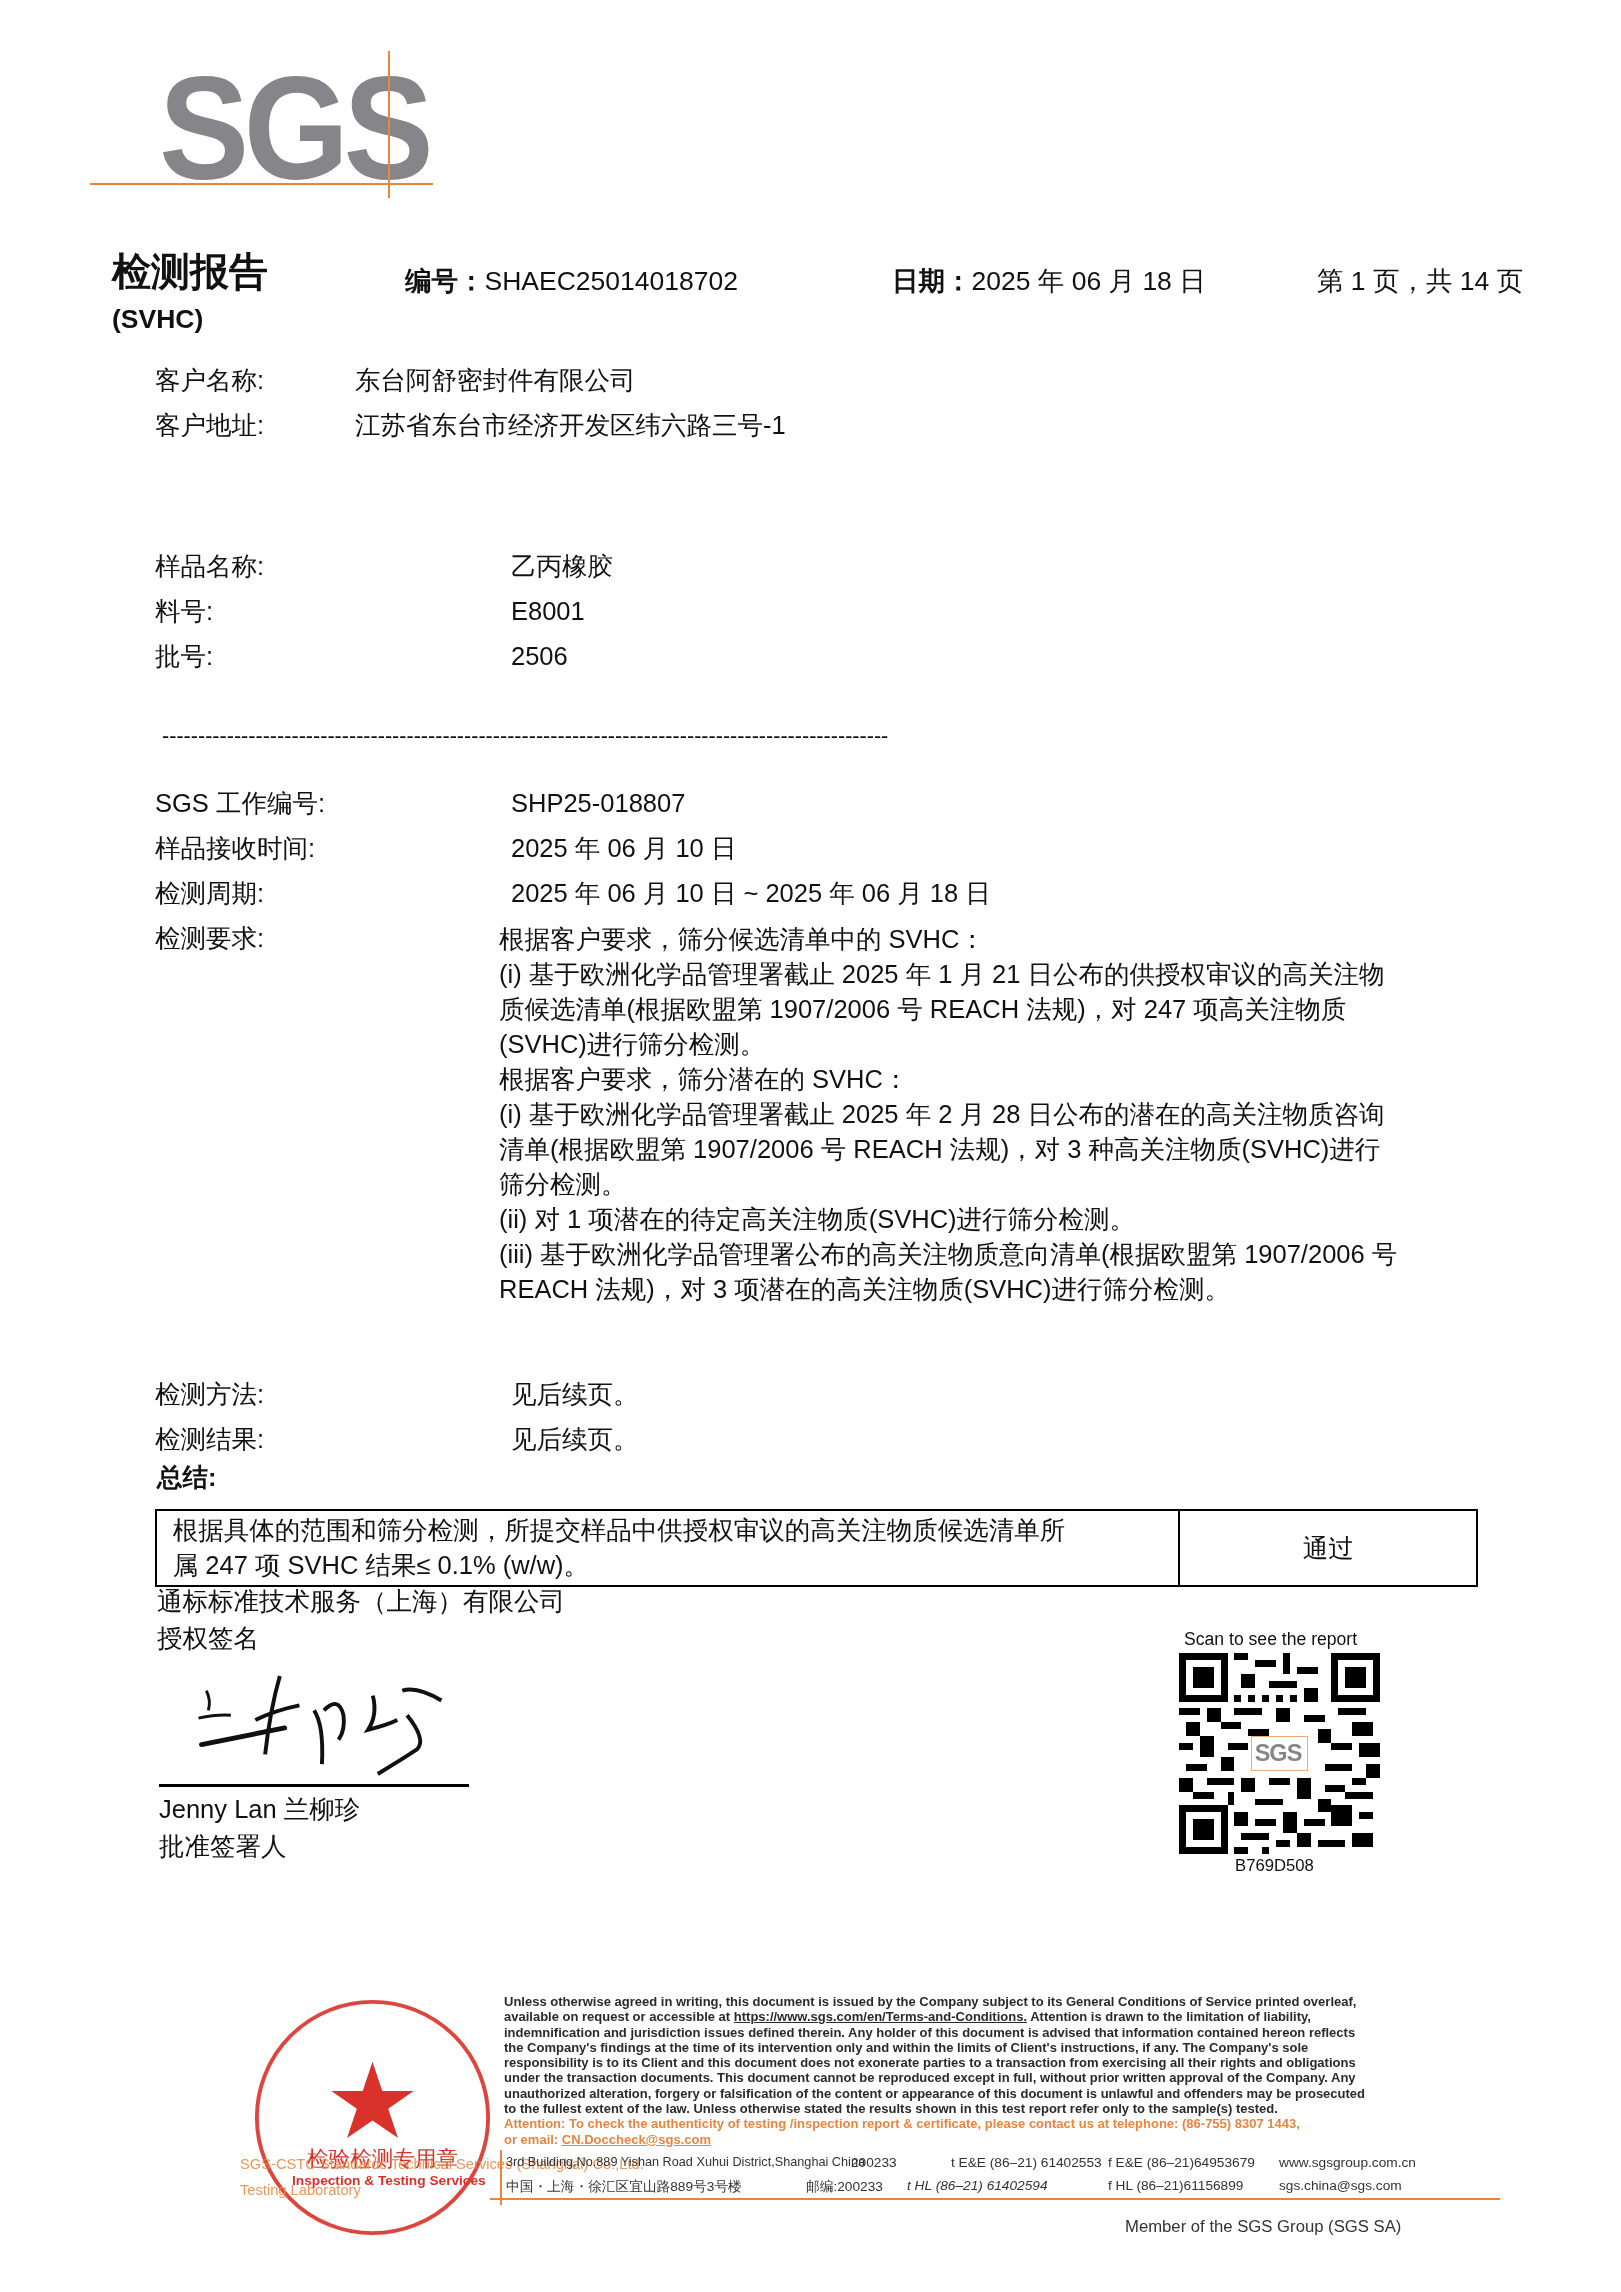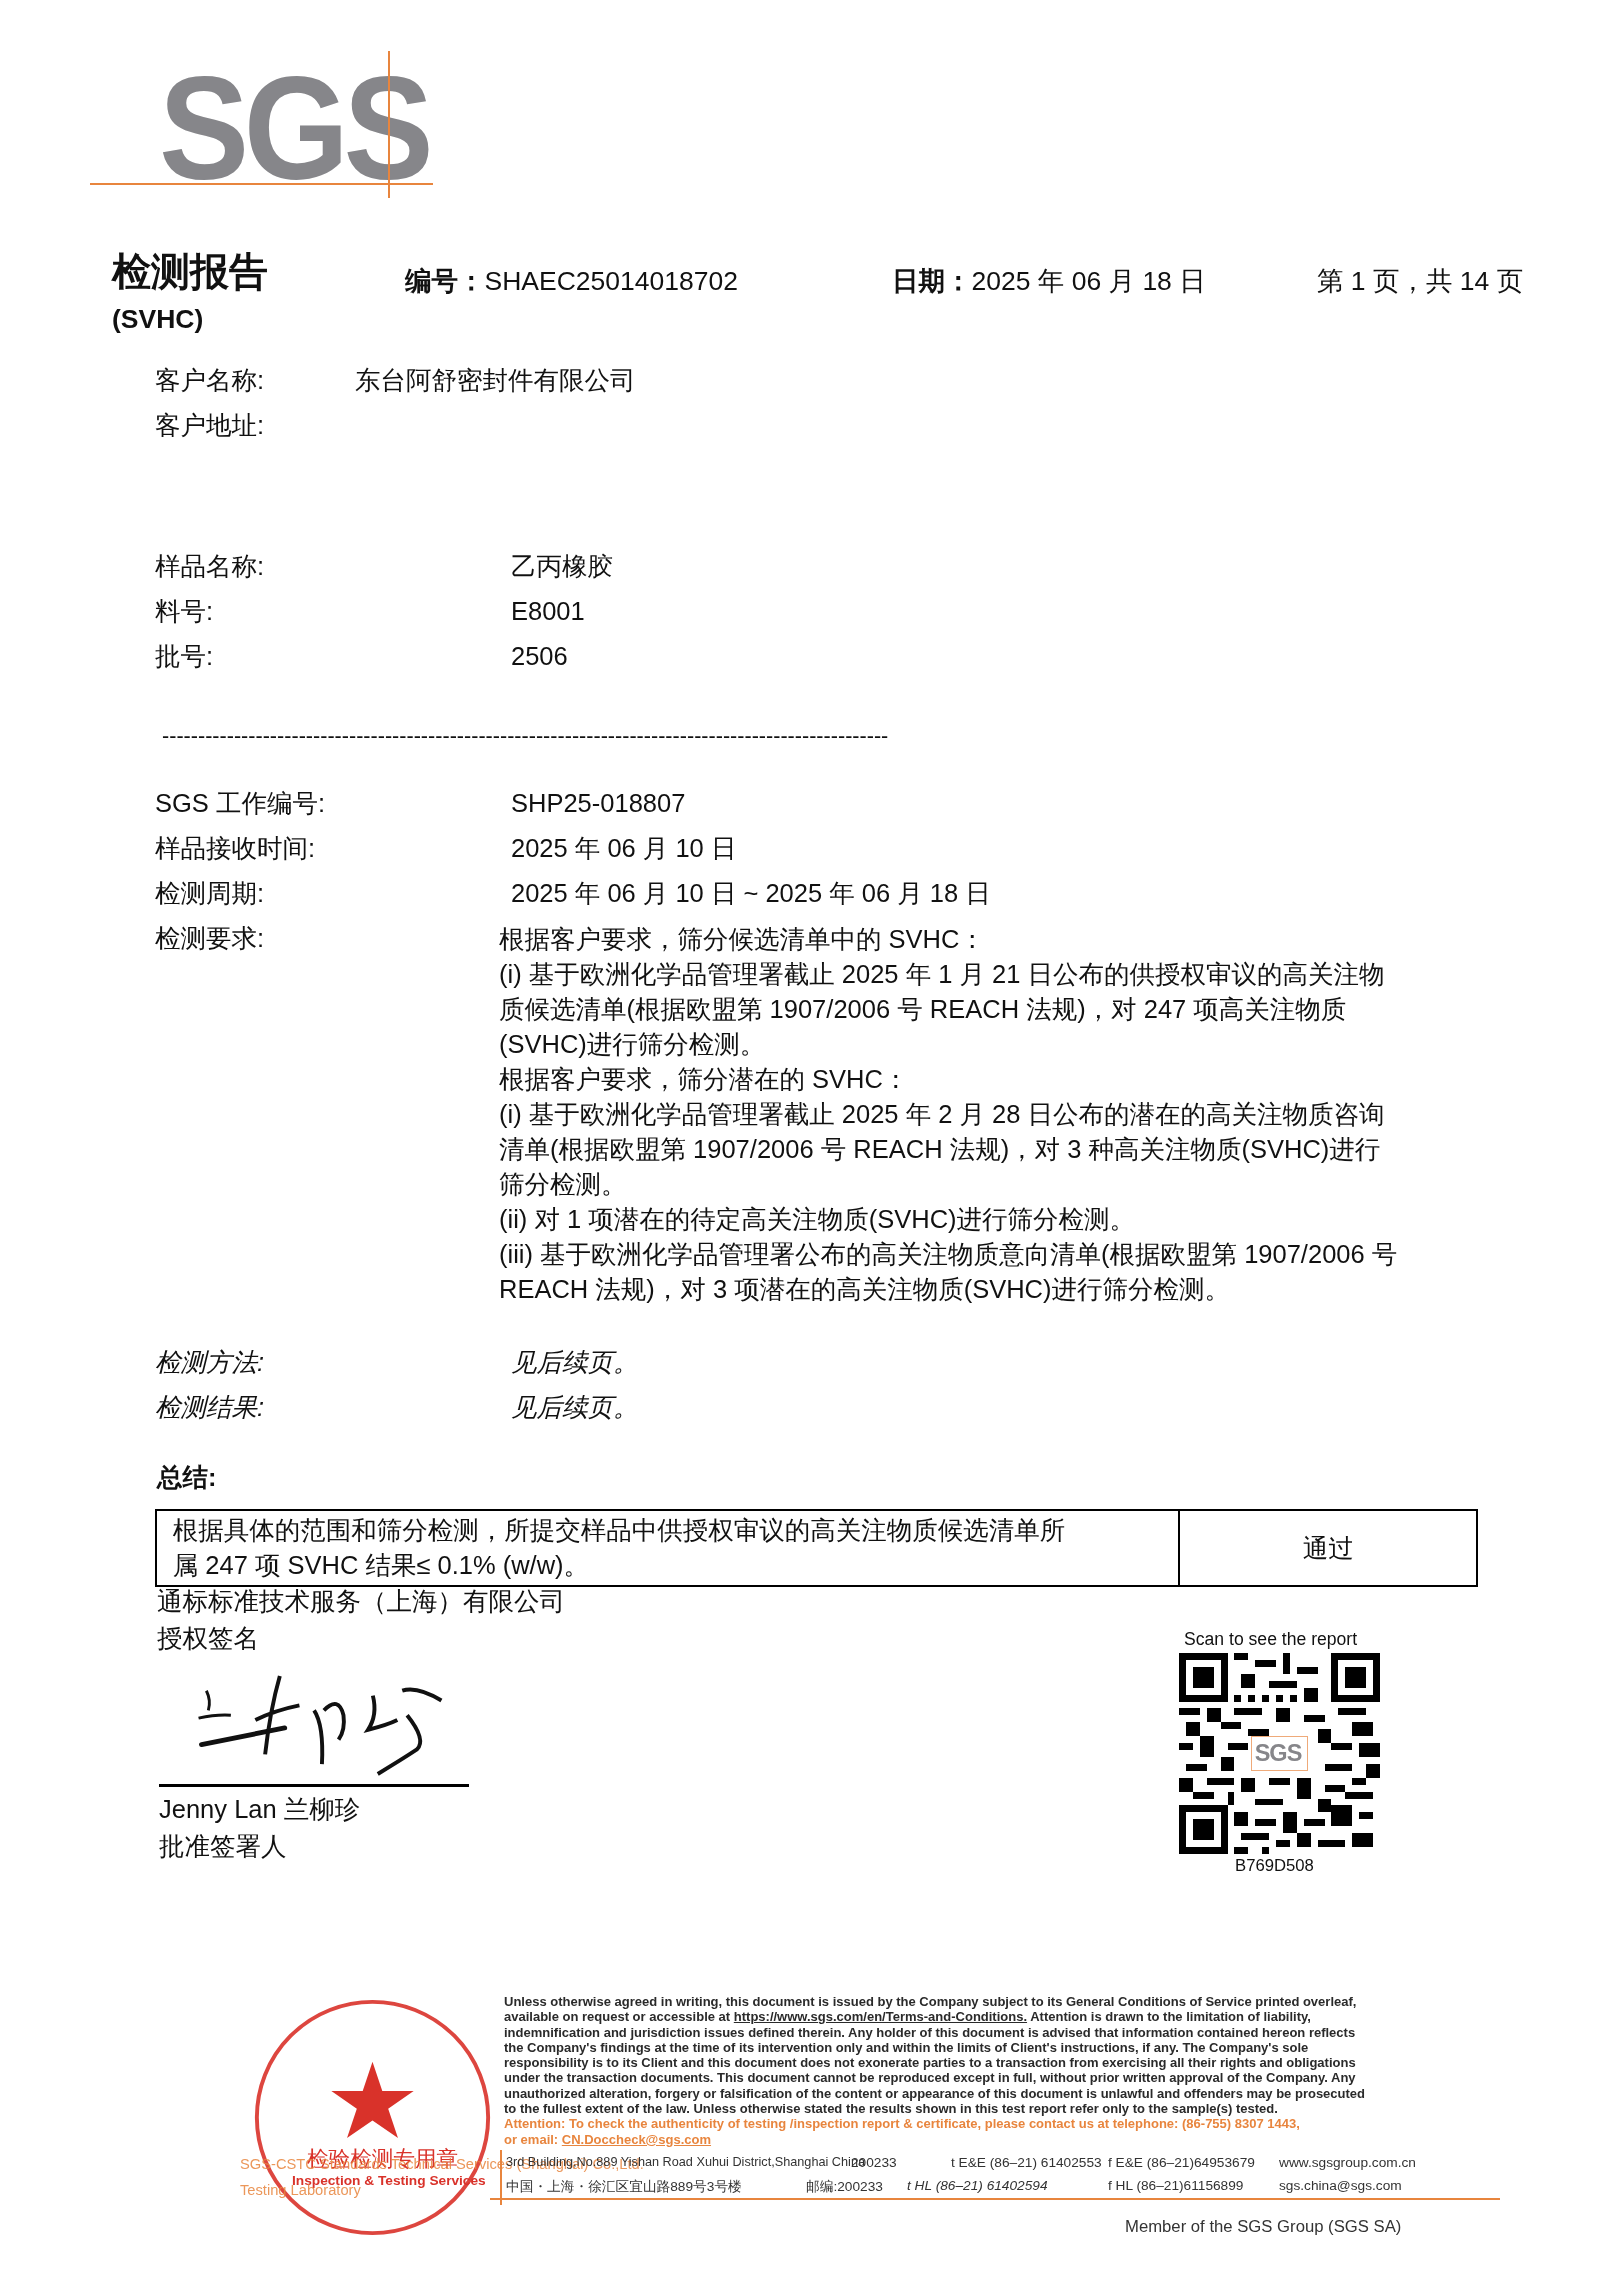--- a/index.html
+++ b/index.html
@@ -45,20 +45,21 @@
 </div>
 <div class="abs hdr" style="left:892px; top:263px;">
   <b>日期：</b><span>2025 年 06 月 18 日</span>
 </div>
 <div class="abs hdr" style="left:1317px; top:263px;">第 1 页，共 14 页</div>
 
 <div class="abs row" style="left:155px; top:358px; width:1176px; height:98px;">
   <div class="lbl" style="left:0; top:0;">客户名称:</div>
   <div class="val" style="left:200px; top:0;">东台阿舒密封件有限公司</div>
   <div class="lbl" style="left:0; top:45px;">客户地址:</div>
+  <div class="val" style="left:200px; top:45px;">江苏省东台市经济开发区纬六路三号-1</div>
 </div>
 
 <div class="abs row" style="left:155px; top:544px; width:1176px; height:216px;">
   <div class="lbl" style="left:0; top:0;">样品名称:</div>
   <div class="val" style="left:356px; top:0;">乙丙橡胶</div>
   <div class="lbl" style="left:0; top:45px;">料号:</div>
   <div class="val" style="left:356px; top:45px;">E8001</div>
   <div class="lbl" style="left:0; top:90px;">批号:</div>
   <div class="val" style="left:356px; top:90px;">2506</div>
 </div>
@@ -79,21 +80,21 @@
     <div>(SVHC)进行筛分检测。</div>
     <div>根据客户要求，筛分潜在的 SVHC：</div>
     <div>(i) 基于欧洲化学品管理署截止 2025 年 2 月 28 日公布的潜在的高关注物质咨询</div>
     <div>清单(根据欧盟第 1907/2006 号 REACH 法规)，对 3 种高关注物质(SVHC)进行</div>
     <div>筛分检测。</div>
     <div>(ii) 对 1 项潜在的待定高关注物质(SVHC)进行筛分检测。</div>
     <div>(iii) 基于欧洲化学品管理署公布的高关注物质意向清单(根据欧盟第 1907/2006 号</div>
     <div>REACH 法规)，对 3 项潜在的高关注物质(SVHC)进行筛分检测。</div>
   </div>
 </div>
-<div class="abs row" style="left:155px; top:1340px; width:1176px; height:98px;font-style:italic;">
+<div class="abs row" style="left:155px; top:1372px; width:1176px; height:98px;">
   <div class="lbl" style="left:0; top:0;">检测方法:</div>
   <div class="val" style="left:356px; top:0;">见后续页。</div>
   <div class="lbl" style="left:0; top:45px;">检测结果:</div>
   <div class="val" style="left:356px; top:45px;">见后续页。</div>
 </div>
 
 <div class="abs" style="left:157px; top:1460px; font-size:25.5px; font-weight:700;">总结:</div>
 <table class="abs summary" style="left:155px; top:1509px; width:1323px;">
   <tbody>
       <tr>

